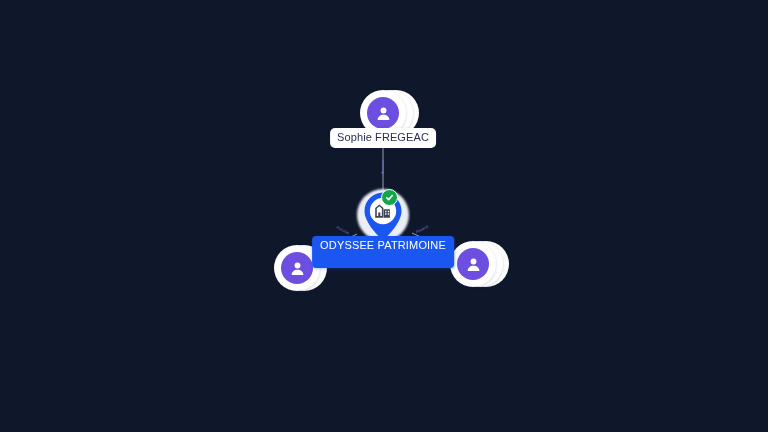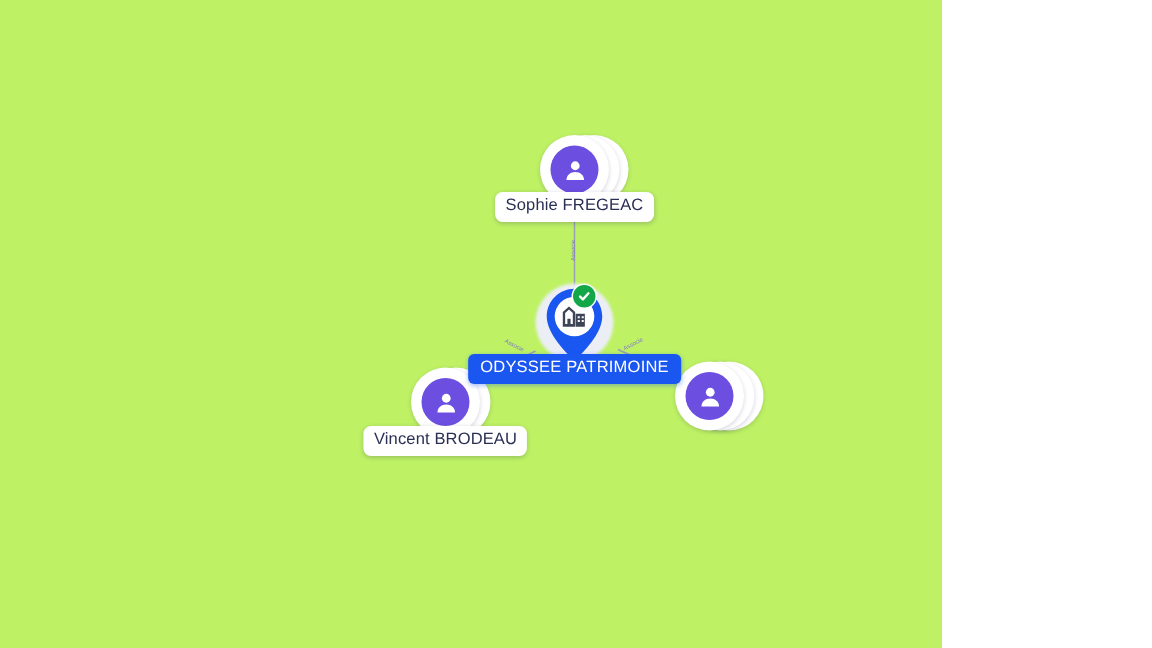--- a/index.html
+++ b/index.html
@@ -7,23 +7,23 @@
     padding: 0;
   }
   body {
     width: 768px;
     height: 432px;
     overflow: hidden;
     font-family: "Liberation Sans", sans-serif;
   }
   #graph-canvas {
     position: relative;
-    width: 628px;
+    width: 768px;
     height: 432px;
-    background: #bef264;
+    background: #0f172a;
   }
   #edge-layer {
     position: absolute;
     left: 0; top: 0;
     width: 768px;
     height: 432px;
   }
 
   
   .person-node {
@@ -117,21 +117,21 @@
 
   #company-label {
     position: absolute;
     transform: translateX(-50%);
     background: #1a56f0;
     color: #ffffff;
     font-size: 11px;
     line-height: 13px;
     letter-spacing: .15px;
     white-space: nowrap;
-    padding: 3px 8px 4px 8px;
+    padding: 3px 8px 16px 8px;
     border-radius: 4px;
     box-shadow: 0 1px 3px rgba(26,86,240,0.35);
   }
 
   
   .edge-label {
     position: absolute;
     color: #7b6fd4;
     font-size: 4px;
     line-height: 5px;
@@ -182,21 +182,20 @@
       <div class="ring r1">
         <div class="avatar-disc">
           <svg width="19" height="19" viewBox="0 0 24 24" fill="#ffffff">
             <circle cx="12" cy="8.2" r="3.7"></circle>
             <path d="M4.6 20.2c0-4.1 3.3-6.7 7.4-6.7s7.4 2.6 7.4 6.7z"></path>
           </svg>
         </div>
       </div>
     </div>
   </div>
-  <div class="node-label" style="left:297px; top:284px;">Vincent BRODEAU</div>
 
   <div class="person-node" id="node-marie" style="left:473px; top:264px;">
     <div class="stack">
       <div class="ring r3"></div>
       <div class="ring r2"></div>
       <div class="ring r1">
         <div class="avatar-disc">
           <svg width="19" height="19" viewBox="0 0 24 24" fill="#ffffff">
             <circle cx="12" cy="8.2" r="3.7"></circle>
             <path d="M4.6 20.2c0-4.1 3.3-6.7 7.4-6.7s7.4 2.6 7.4 6.7z"></path>

